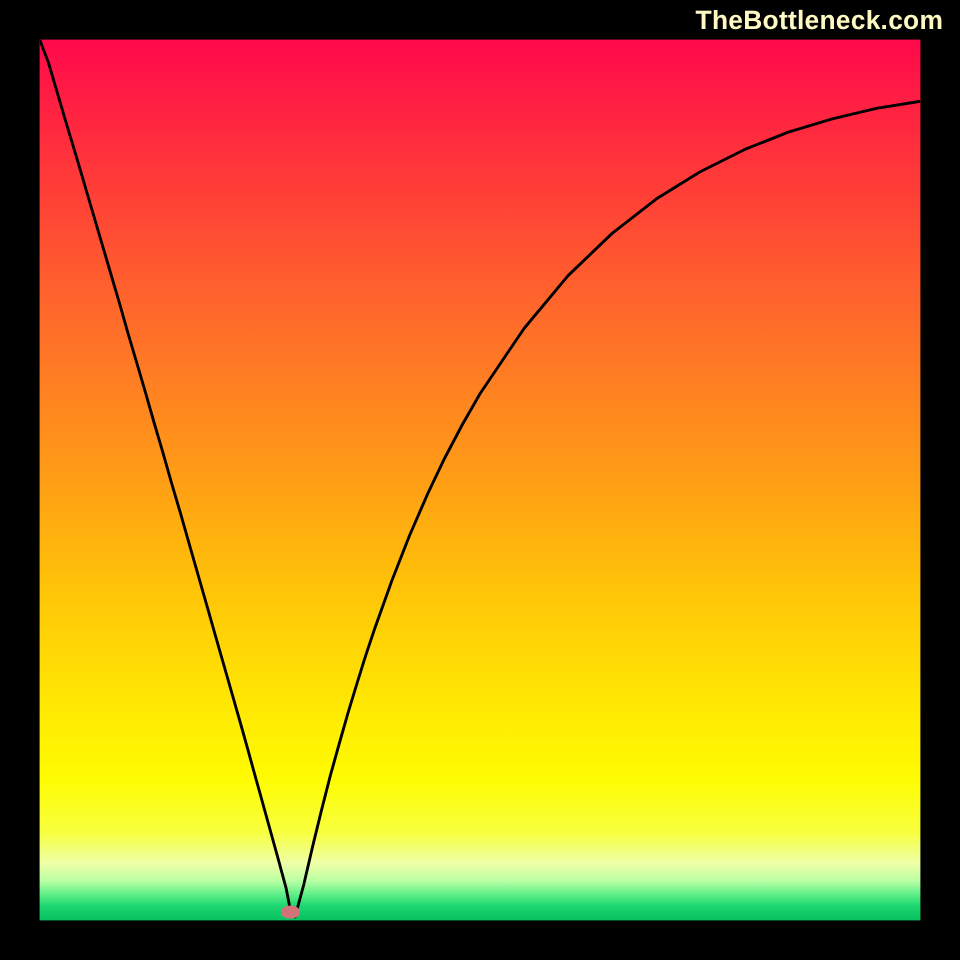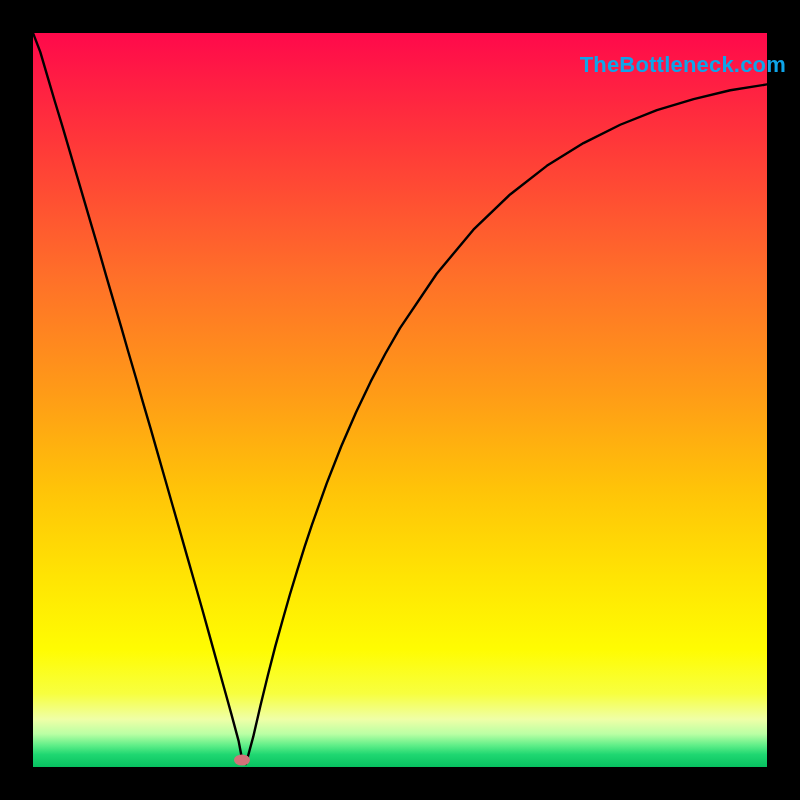--- a/index.html
+++ b/index.html
@@ -39,24 +39,23 @@
       #1fd771 98.3%,
       #07c160 100%
     );
   }
   .watermark {
     position: absolute;
     top: 4px;
     right: 14px;
     font-size: 22px;
     font-weight: 600;
-    color: #0ea5e9;
+    color: #fef9c3;
     letter-spacing: 0.2px;
     font-family: Arial, Helvetica, sans-serif;
-    margin-top: 48px;
   }
   svg.curve {
     position: absolute;
     left: 0;
     top: 0;
     width: 734px;
     height: 734px;
   }
   .marker {
     position: absolute;

